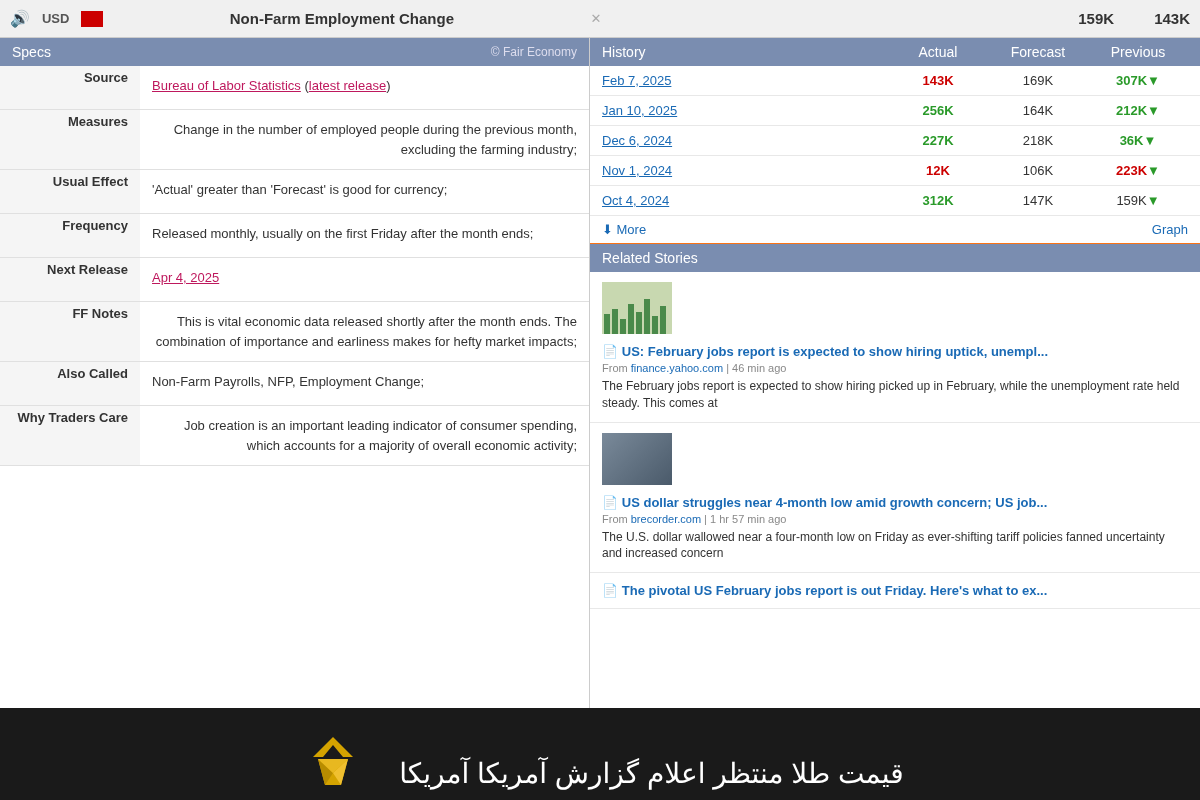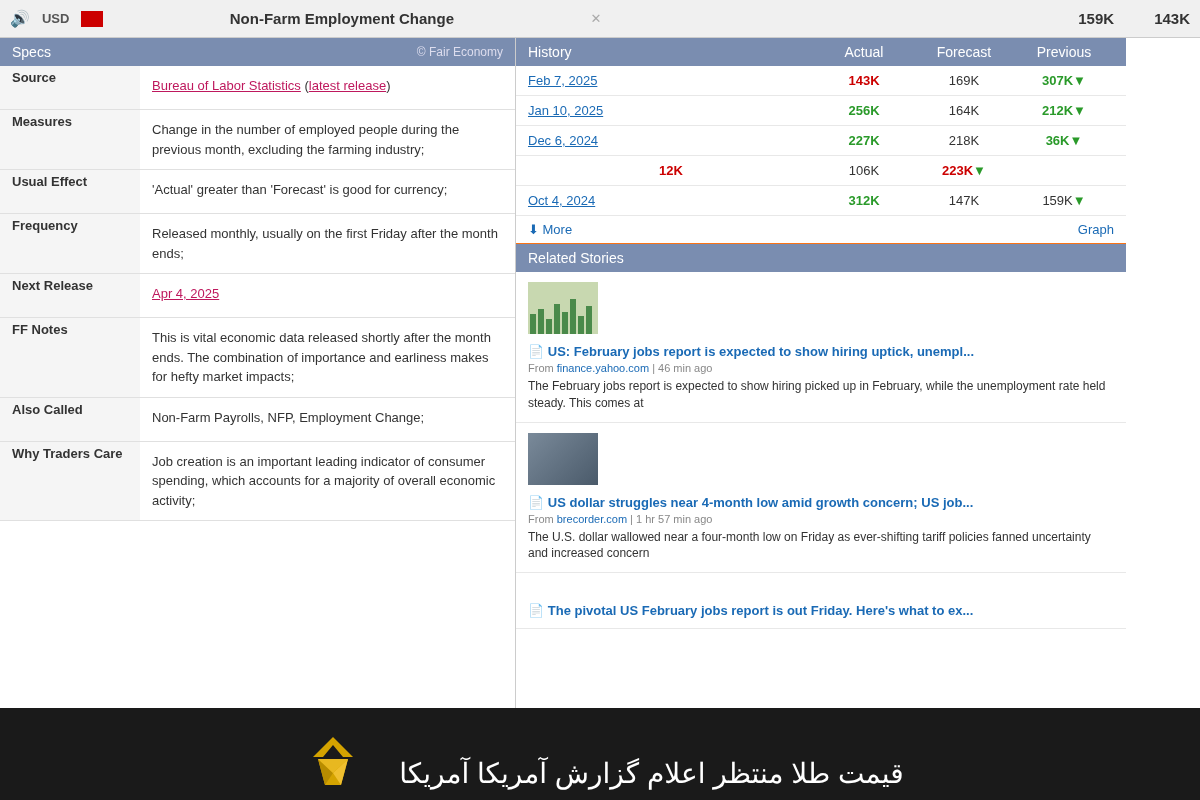--- a/index.html
+++ b/index.html
@@ -20,21 +20,21 @@
     .top-bar-values { display: flex; gap: 40px; }
     .top-bar-val { color: #333; font-size: 15px; font-weight: bold; }
 
     
     .main-layout {
       display: flex; height: calc(670px); width: 1200px;
     }
 
     
     .left-panel {
-      width: 516px; border-right: 1px solid #ccc; overflow: hidden;
+      width: 590px; border-right: 1px solid #ccc; overflow: hidden; text-align: right;
     }
     .specs-header {
       background: #7a8db0; color: #fff; padding: 6px 12px;
       display: flex; justify-content: space-between; align-items: center;
       font-size: 14px;
     }
     .specs-header a { color: #dde; font-size: 12px; text-decoration: none; }
 
     .spec-row {
       display: flex; border-bottom: 1px solid #e0e0e0; min-height: 44px;
@@ -99,21 +99,21 @@
     }
     .story-thumb-chart { width: 70px; height: 40px; }
     .story-thumb-img { width: 70px; height: 52px; background: #8899aa; }
     .story-content { flex: 1; overflow: hidden; }
     .story-title { color: #1a6ab5; font-size: 13px; font-weight: bold; margin-bottom: 3px;
       white-space: nowrap; overflow: hidden; text-overflow: ellipsis; }
     .story-meta { color: #888; font-size: 11px; margin-bottom: 4px; }
     .story-meta span { color: #1a6ab5; }
     .story-desc { color: #333; font-size: 12px; line-height: 1.4;
       display: -webkit-box; -webkit-line-clamp: 2; -webkit-box-orient: vertical; overflow: hidden; }
-    .story3-title { color: #1a6ab5; font-size: 13px; font-weight: bold; margin-top: 20px;
+    .story3-title { color: #1a6ab5; font-size: 13px; font-weight: bold; margin-top: 0;
       white-space: nowrap; overflow: hidden; text-overflow: ellipsis; }
 
     
     .bottom-banner {
       height: 130px; background: #1a1a1a;
       display: flex; align-items: center; justify-content: center; gap: 30px;
     }
     .banner-logo { display: flex; flex-direction: column; align-items: center; }
     .logo-text { color: #d4a300; font-size: 11px; letter-spacing: 2px; margin-top: 4px; }
     .banner-text {
@@ -213,20 +213,21 @@
       <span class="val val-normal">164K</span>
       <span class="val val-green">212K<span class="arrow-down">▼</span></span>
     </div>
         <div class="history-row">
       <a href="#">Dec 6, 2024</a>
       <span class="val val-green">227K</span>
       <span class="val val-normal">218K</span>
       <span class="val val-green">36K<span class="arrow-down">▼</span></span>
     </div>
         <div class="history-row">
+      <a href="#">Nov 1, 2024</a>
       <span class="val val-red">12K</span>
       <span class="val val-normal">106K</span>
       <span class="val val-red">223K<span class="arrow-down">▼</span></span>
     </div>
         <div class="history-row">
       <a href="#">Oct 4, 2024</a>
       <span class="val val-green">312K</span>
       <span class="val val-normal">147K</span>
       <span class="val val-normal">159K<span class="arrow-down">▼</span></span>
     </div>

